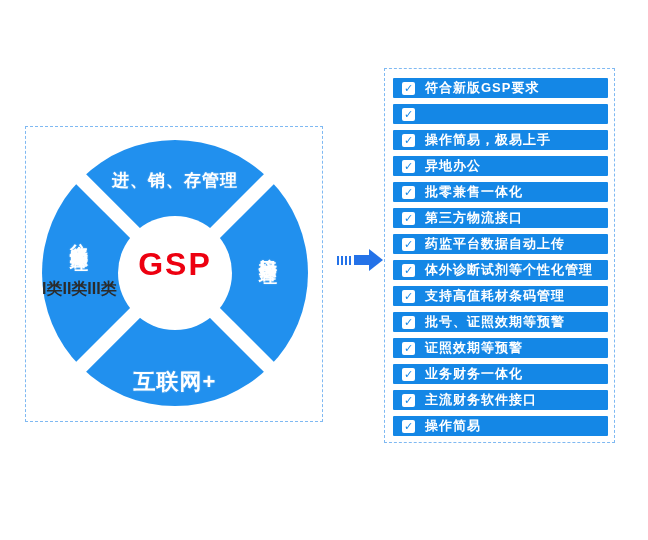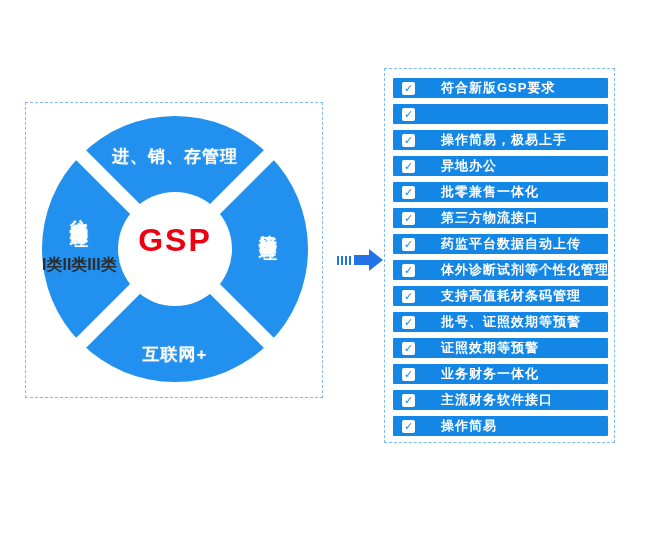--- a/index.html
+++ b/index.html
@@ -12,21 +12,21 @@
     position: relative;
     width: 648px;
     height: 540px;
     background: #ffffff;
     overflow: hidden;
   }
 
   
   .diagram-panel {
     position: absolute;
-    left: 25px; top: 102px;
+    left: 25px; top: 126px;
     width: 298px; height: 296px;
     border: 1px dashed var(--border-blue);
     box-sizing: border-box;
   }
   .circle-wrap {
     position: absolute;
     left: 16px; top: 13px;
     width: 266px; height: 266px;
   }
   .donut {
@@ -59,21 +59,21 @@
   }
   .seg-top {
     left: 0; top: 29px; width: 266px;
     text-align: center;
     font-size: 17px;
     letter-spacing: 1px;
   }
   .seg-bottom {
     left: 0; top: 227px; width: 266px;
     text-align: center;
-    font-size: 17px;
+    font-size: 22px;
     letter-spacing: 1px;
   }
   .seg-vertical {
     writing-mode: vertical-rl;
     text-orientation: upright;
     font-size: 18px;
     letter-spacing: 3px;
     line-height: 20px;
   }
   .seg-left  { left: 27px;  top: 88px;  }
@@ -157,21 +157,21 @@
   .checkbox .tick {
     color: var(--bar-blue);
     font-size: 11px;
     font-weight: bold;
     line-height: 1;
   }
   .bar-label {
     color: #ffffff;
     font-size: 13px;
     font-weight: bold;
-    margin-left: 26px;
+    margin-left: 10px;
     letter-spacing: 1px;
     white-space: nowrap;
   }
 </style>
 </head>
 <body>
 
 <div class="canvas">
 
   <div class="diagram-panel">

